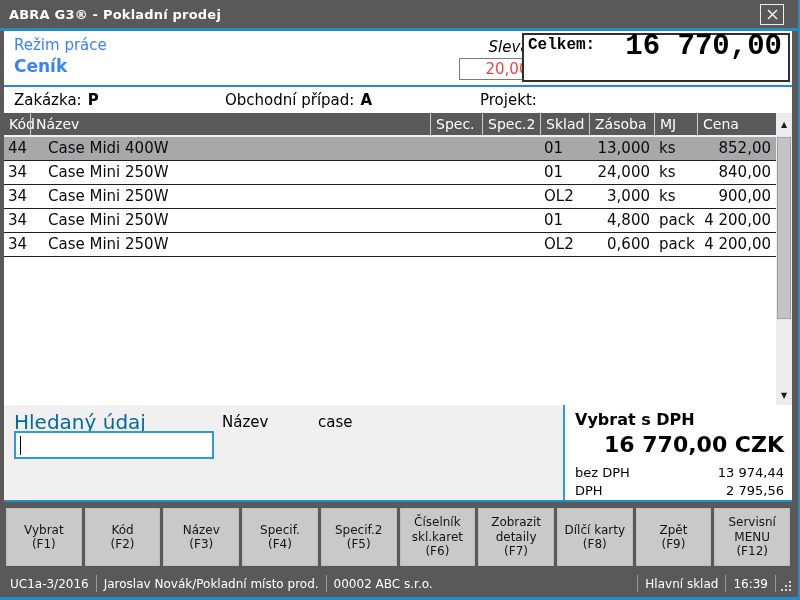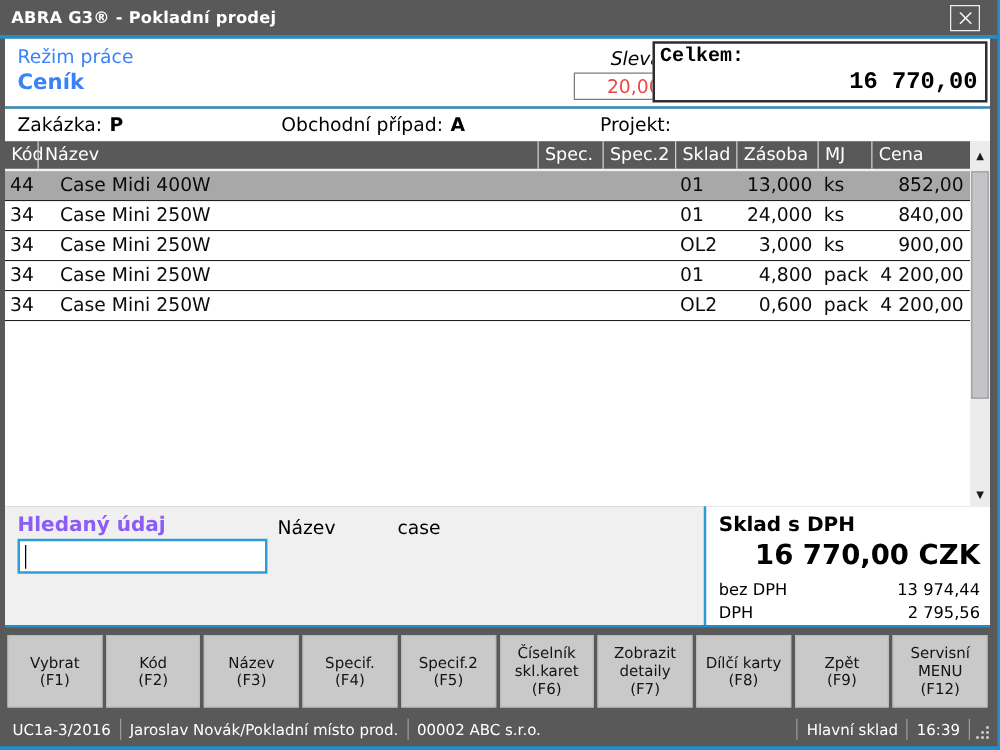--- a/index.html
+++ b/index.html
@@ -26,21 +26,21 @@
   .mode-value { font-size:17px; font-weight:bold; margin-top:2px; }
   .sleva { position:absolute; left:455px; top:7px; width:100px; text-align:center; }
   .sleva-label { font-size:15px; color:#000; margin-bottom:2px;font-style:italic; }
   .sleva-input { width:96px; height:22px; border:1px solid #7b7b7b; background:#fff;
                  font-size:15px; text-align:center; line-height:20px; color:#ef4444;
                  font-family:"DejaVu Sans", sans-serif; }
   .celkem-box { position:absolute; right:2px; top:2px; bottom:3px; width:268px;
                 background:#fff; border:2px solid #2e2e2e;
                 font-family:"Liberation Mono","DejaVu Sans Mono",monospace; }
   .celkem-label { font-size:16px; font-weight:bold; color:#000; padding:1px 0 0 4px; }
-  .celkem-value { position:absolute; right:6px; bottom:4px; font-size:19px; font-weight:bold; color:#000; }
+  .celkem-value { position:absolute; right:6px; bottom:17px; font-size:29px; font-weight:bold; color:#000; }
 
   
   .ctx { height:26px; background:#fff; display:flex; align-items:center; font-size:15px; color:#000; }
   .ctx-item { display:flex; align-items:flex-start; }
   .ctx-1 { margin-left:10px; width:211px; }
   .ctx-2 { width:255px; }
   .ctx-val { font-weight:bold; margin-left:6px; }
 
   
   .table-area { height:292px; display:flex; background:#fff; }
@@ -67,21 +67,21 @@
   .sb-btn { height:23px; display:flex; align-items:center; justify-content:center;
             font-size:8px; color:#1a1a1a; background:#ececec; }
   .sb-btn.down { height:20px; }
   .sb-thumb { height:182px; margin:1px 1px 0 1px; background:#c4c4c8;
               border:1px solid #9d9da1; }
   .sb-track { flex:1; }
 
   
   .panel-search { height:95px; display:flex; }
   .search-left { flex:1; position:relative; background:#f0f0f0; }
-  .search-label { position:absolute; left:10px; top:5px; font-size:16px; font-weight:bold; color:#8b5cf6; }
+  .search-label { position:absolute; left:10px; top:5px; font-size:20px; font-weight:normal; color:#0369a1; }
   .search-box { position:absolute; left:10px; top:26px; width:200px; height:28px;
                 background:#fff; border:2px solid #2e9bd6; }
   .caret { position:absolute; left:4px; top:3px; width:1px; height:19px; background:#000; }
   .search-field-name { position:absolute; left:218px; top:8px; font-size:15px; color:#000; }
   .search-field-value { position:absolute; left:314px; top:8px; font-size:15px; color:#000; }
   .totals { width:229px; background:#fff; border-left:2px solid #2e9bd6; padding:5px 8px 0 10px; }
   .totals-heading { font-size:16px; font-weight:bold; color:#000; }
   .totals-amount { font-size:22px; font-weight:bold; color:#000; text-align:right; margin-top:3px; }
   .totals-row { display:flex; justify-content:space-between; font-size:13px; color:#000; }
   .totals-row.first { margin-top:8px; }
@@ -232,21 +232,21 @@
     <div class="panel-search">
       <div class="search-left">
         <div class="search-label">Hledaný údaj</div>
         <div class="search-box">
           <span class="caret"></span>
         </div>
         <div class="search-field-name">Název</div>
         <div class="search-field-value">case</div>
       </div>
       <div class="totals">
-        <div class="totals-heading">Sklad s DPH</div>
+        <div class="totals-heading">Vybrat s DPH</div>
         <div class="totals-amount">16 770,00 CZK</div>
         <div class="totals-row first">
           <span>bez DPH</span>
           <span>13 974,44</span>
         </div>
         <div class="totals-row second">
           <span>DPH</span>
           <span>2 795,56</span>
         </div>
       </div>

